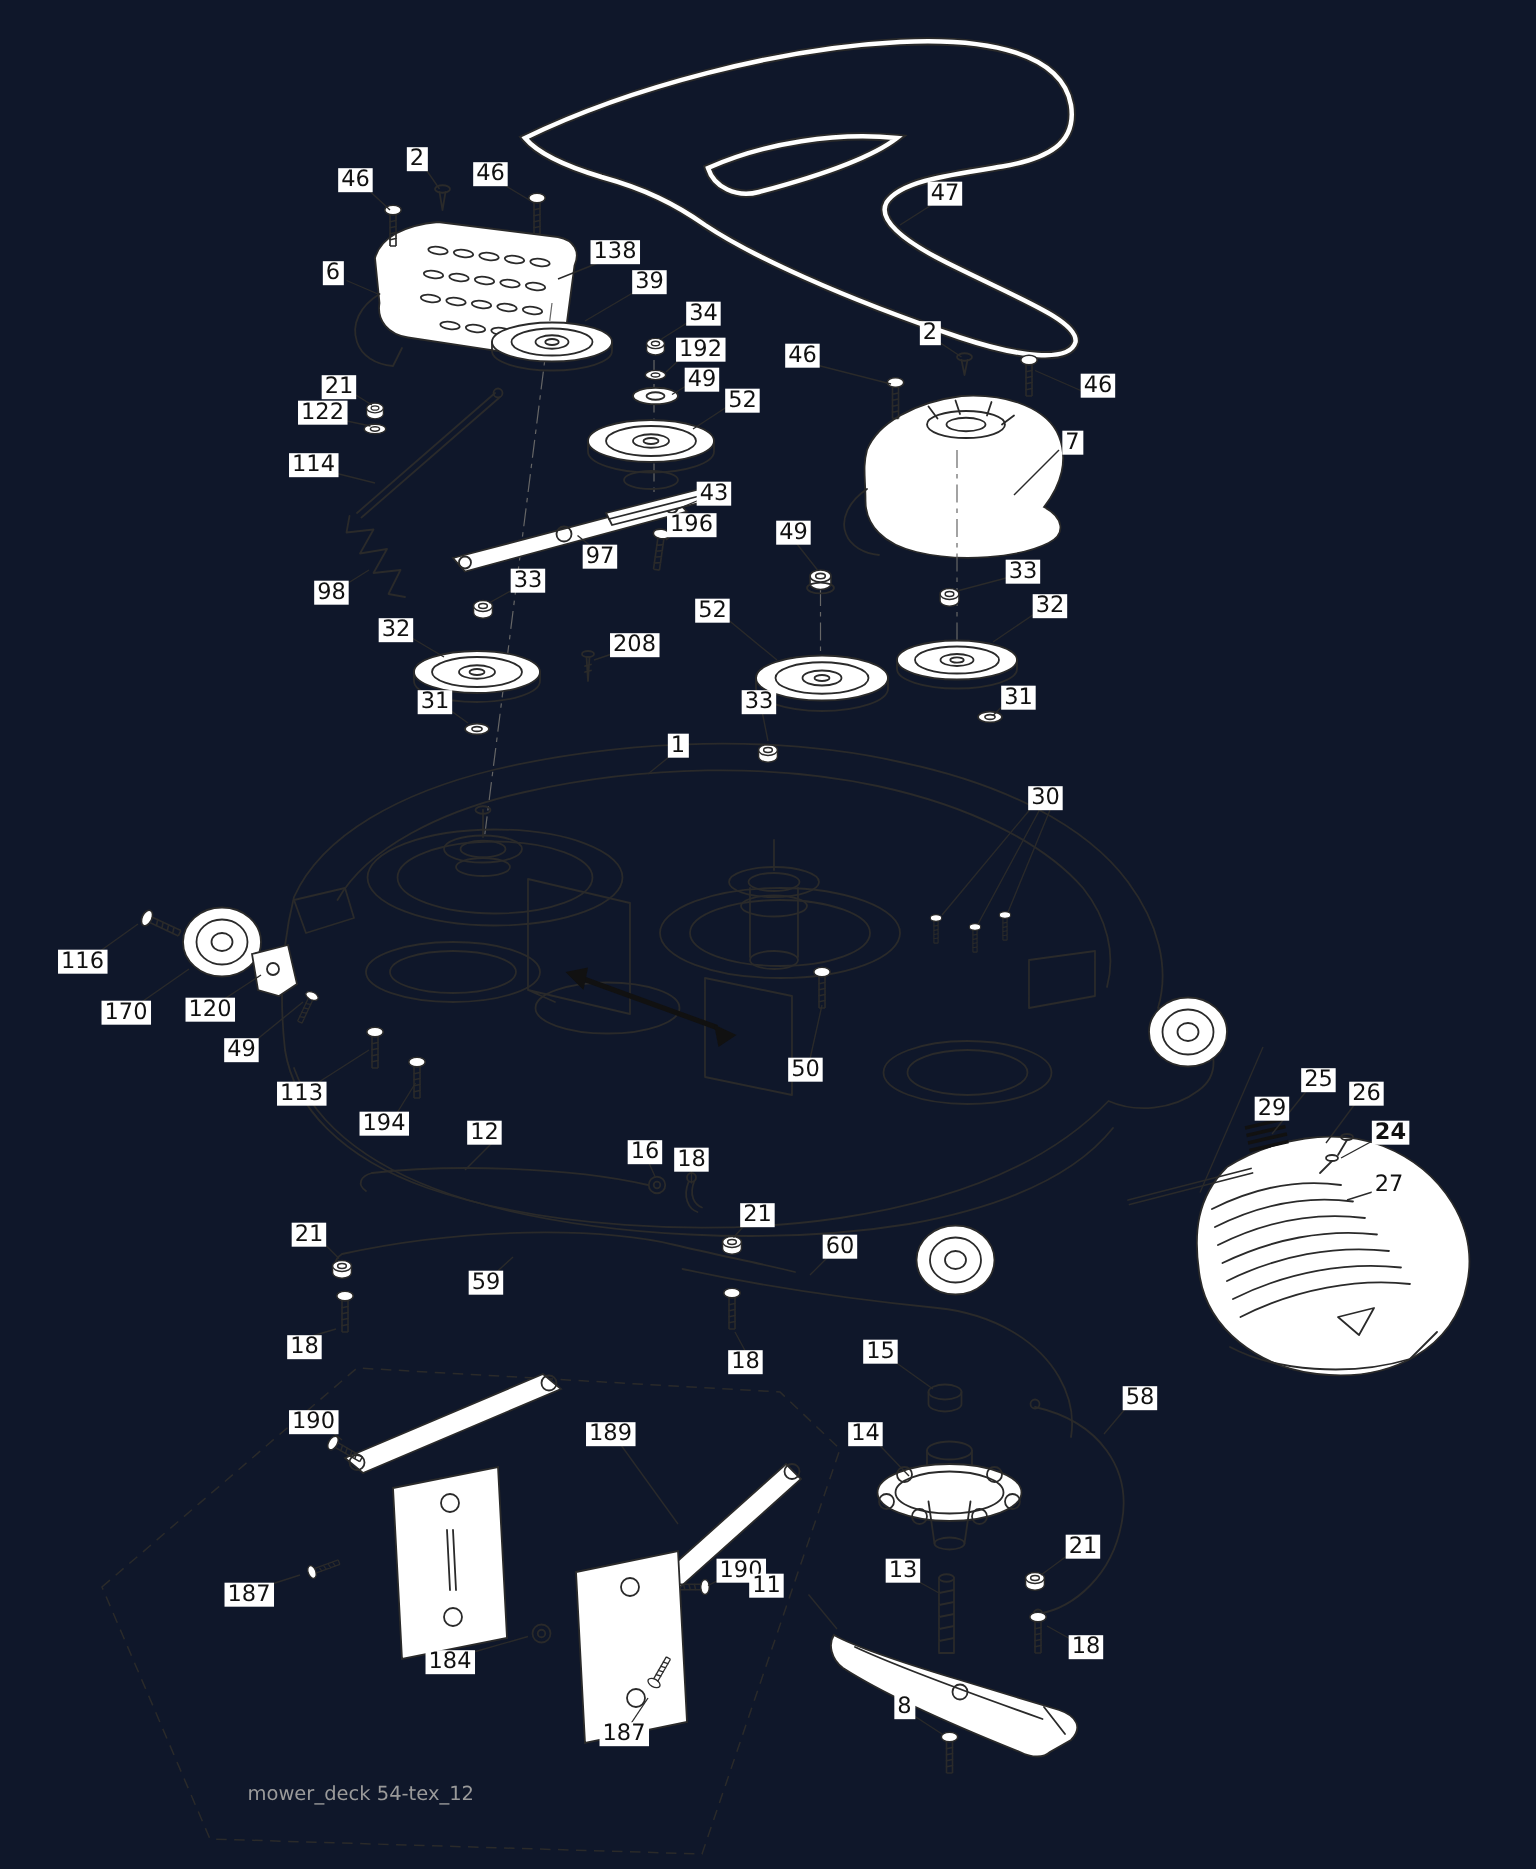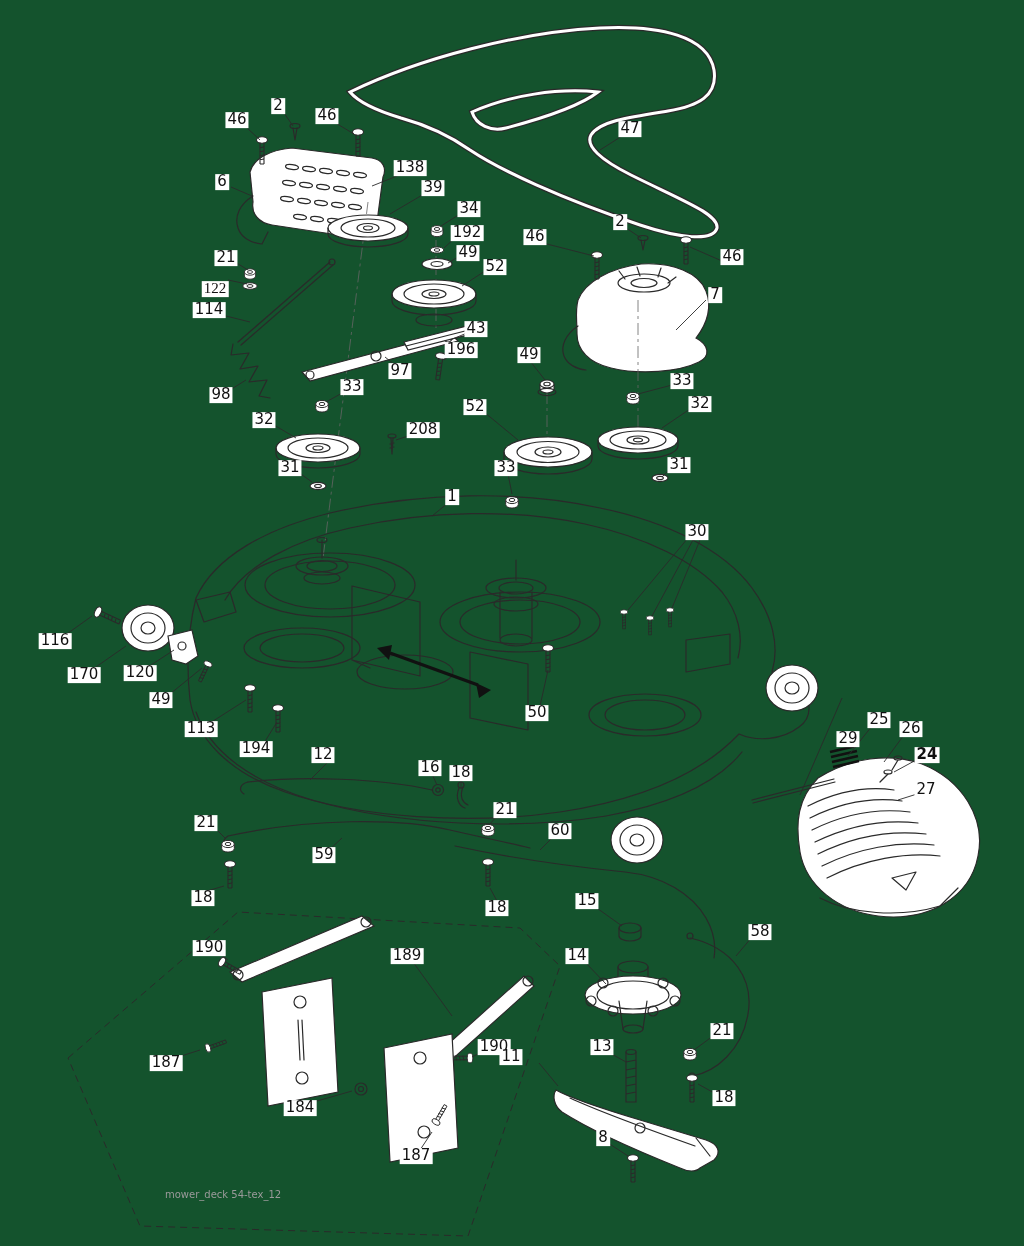--- a/index.html
+++ b/index.html
@@ -1,31 +1,31 @@
 <!DOCTYPE html>
 <html><head>
 <meta charset="utf-8">
 <style>
   html,body{margin:0;padding:0;background:#fff;}
-  #stage{position:relative;width:1024px;height:1246px;background:#14532d;overflow:hidden;
+  #stage{position:relative;width:1024px;height:1246px;background:#0f172a;overflow:hidden;
          font-family:"DejaVu Sans","Liberation Sans",sans-serif;}
   svg{position:absolute;left:0;top:0;}
   .ln{stroke:#2a2a2a;fill:none;stroke-width:1.2;stroke-linecap:round;stroke-linejoin:round;}
   .lnf{stroke:#2a2a2a;fill:#ffffff;stroke-width:1.2;}
   .belt{stroke:#2a2a2a;fill:none;stroke-width:5.5;}
   .beltcore{stroke:#ffffff;fill:none;stroke-width:3;}
   .leader{stroke:#2a2a2a;stroke-width:0.9;fill:none;}
   .dashb{stroke:#2a2a2a;stroke-width:1;fill:none;stroke-dasharray:7 5;}
   .cl{stroke:#666;stroke-width:0.8;fill:none;stroke-dasharray:12 4 3 4;}
   .hatch{stroke:#111;stroke-width:2.4;fill:none;}
   .arrow{stroke:#111;stroke-width:3.4;fill:none;}
   .arrowhead{fill:#111;stroke:none;}
   .part-label{position:absolute;transform:translate(-50%,-50%);font-size:15px;color:#111;
               background:#fff;padding:0 2px;line-height:1.05;white-space:nowrap;}
-  .caption{position:absolute;left:165px;top:1189px;font-size:10px;color:#9a9a9a;}
+  .caption{position:absolute;left:165px;top:1189px;font-size:13px;color:#9a9a9a;}
 </style>
 </head>
 <body>
 
 <div id="stage">
 
 <svg width="1024" height="1246" viewBox="0 0 1024 1246">
   <defs>
     <g id="sym-bolt" stroke="#2a2a2a" fill="#ffffff" stroke-width="1.1">
       <ellipse cx="0" cy="0" rx="5.5" ry="3.2"></ellipse>
@@ -429,21 +429,21 @@
       <div class="part-label" style="left: 222px; top: 182px;">6</div>
       <div class="part-label" style="left: 433px; top: 188px;">39</div>
       <div class="part-label" style="left: 469px; top: 209px;">34</div>
       <div class="part-label" style="left: 467px; top: 233px;">192</div>
       <div class="part-label" style="left: 468px; top: 253px;">49</div>
       <div class="part-label" style="left: 495px; top: 267px;">52</div>
       <div class="part-label" style="left: 535px; top: 237px;">46</div>
       <div class="part-label" style="left: 620px; top: 222px;">2</div>
       <div class="part-label" style="left: 732px; top: 257px;">46</div>
       <div class="part-label" style="left: 226px; top: 258px;">21</div>
-      <div class="part-label" style="left: 215px; top: 289px; font-family: Liberation Serif, serif;">122</div>
+      <div class="part-label" style="left: 215px; top: 275px;">122</div>
       <div class="part-label" style="left: 209px; top: 310px;">114</div>
       <div class="part-label" style="left: 715px; top: 295px;">7</div>
       <div class="part-label" style="left: 476px; top: 329px;">43</div>
       <div class="part-label" style="left: 461px; top: 350px;">196</div>
       <div class="part-label" style="left: 529px; top: 355px;">49</div>
       <div class="part-label" style="left: 400px; top: 371px;">97</div>
       <div class="part-label" style="left: 221px; top: 395px;">98</div>
       <div class="part-label" style="left: 352px; top: 387px;">33</div>
       <div class="part-label" style="left: 682px; top: 381px;">33</div>
       <div class="part-label" style="left: 264px; top: 420px;">32</div>

